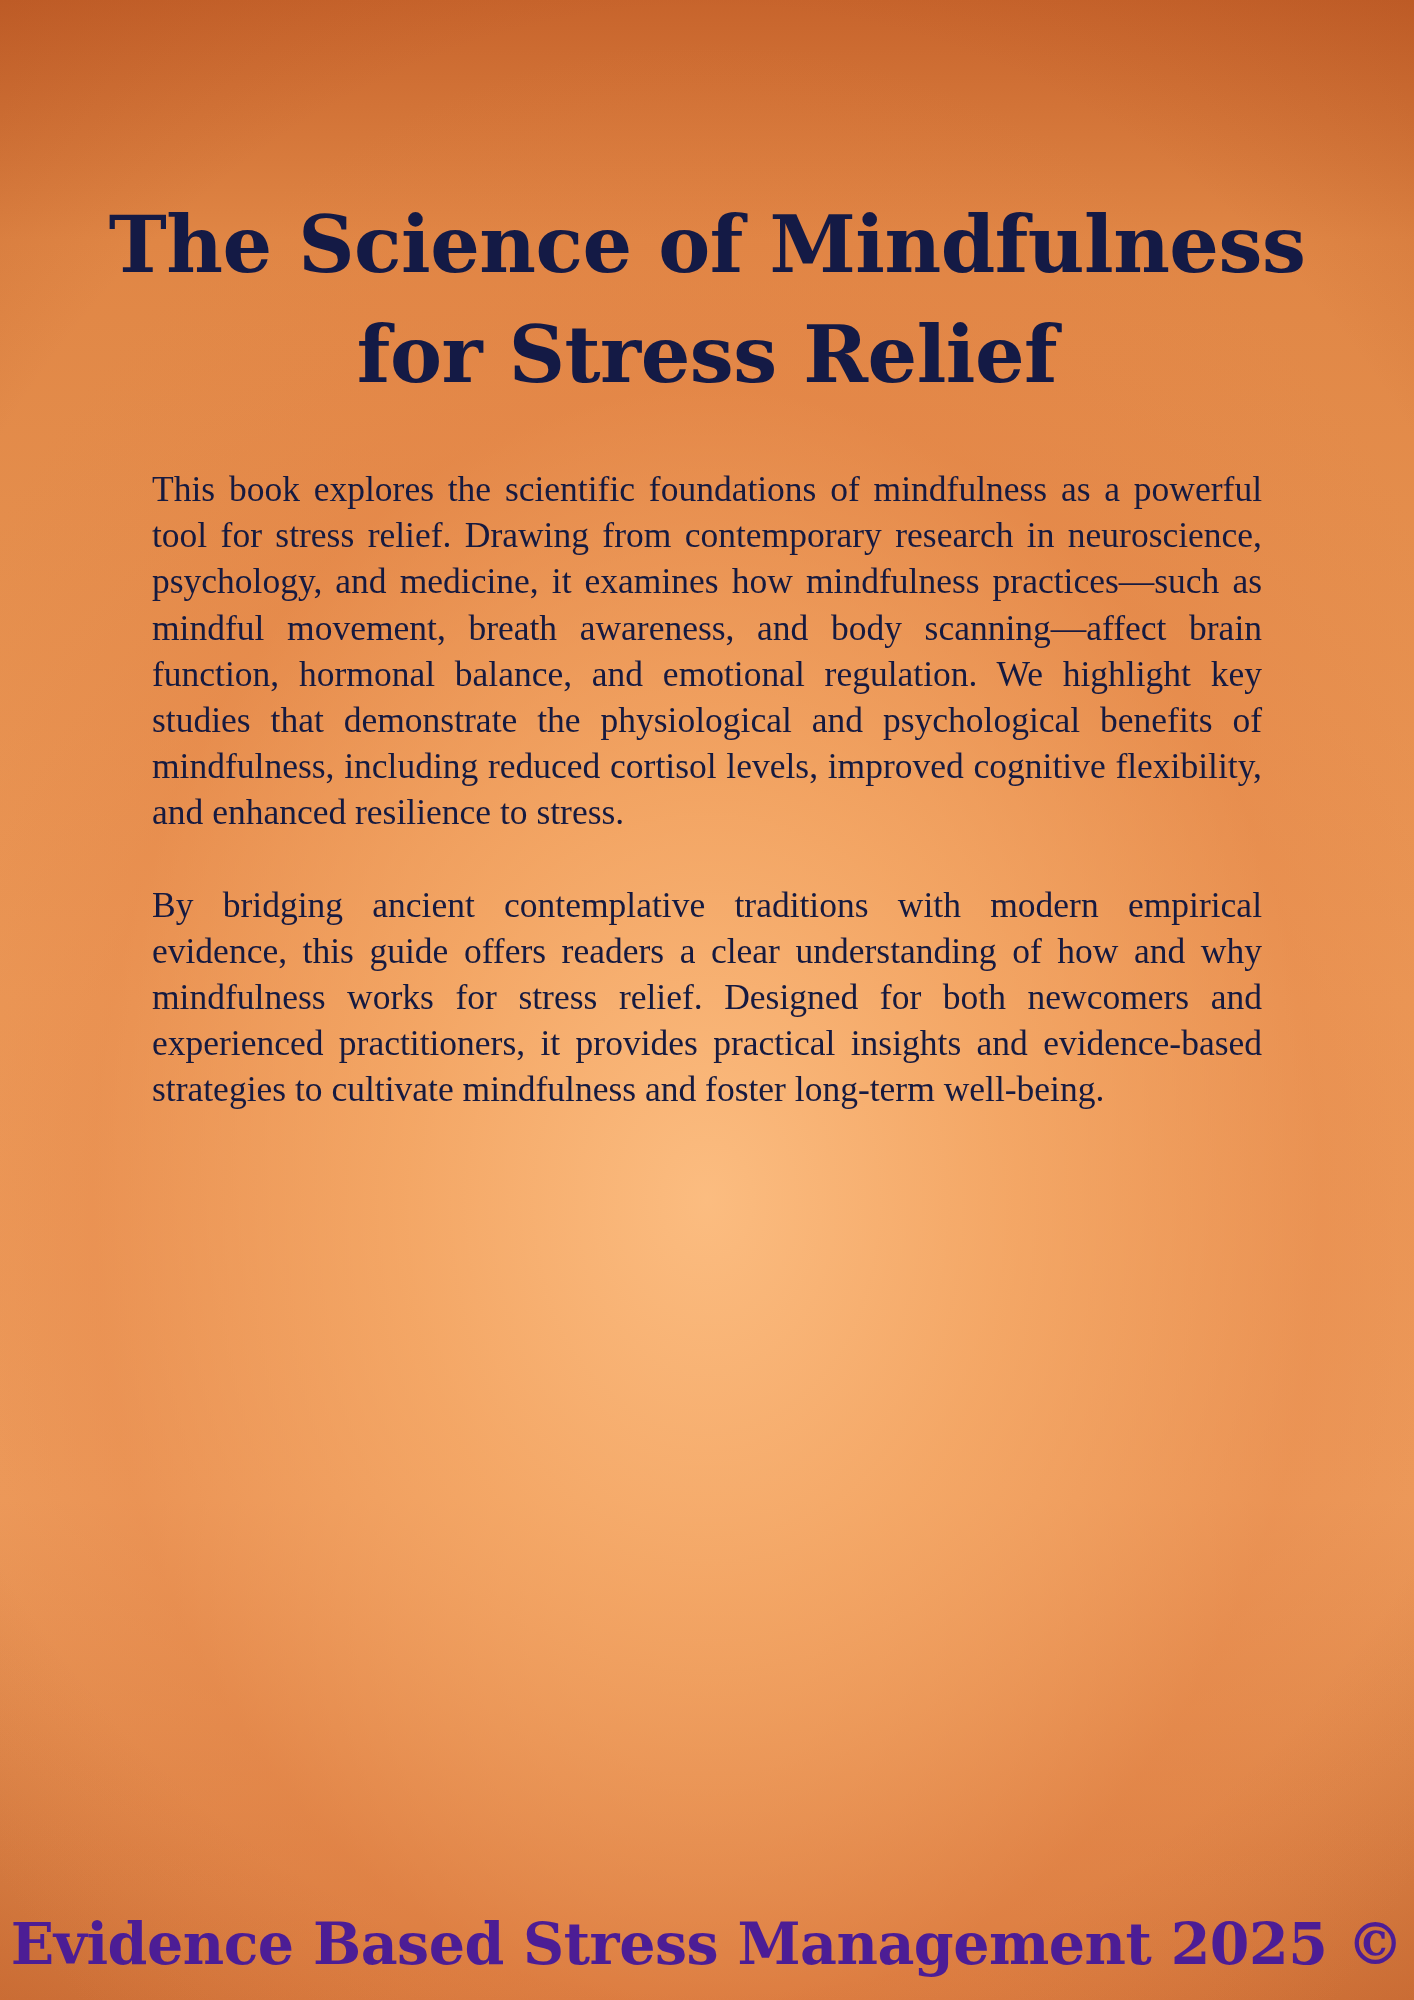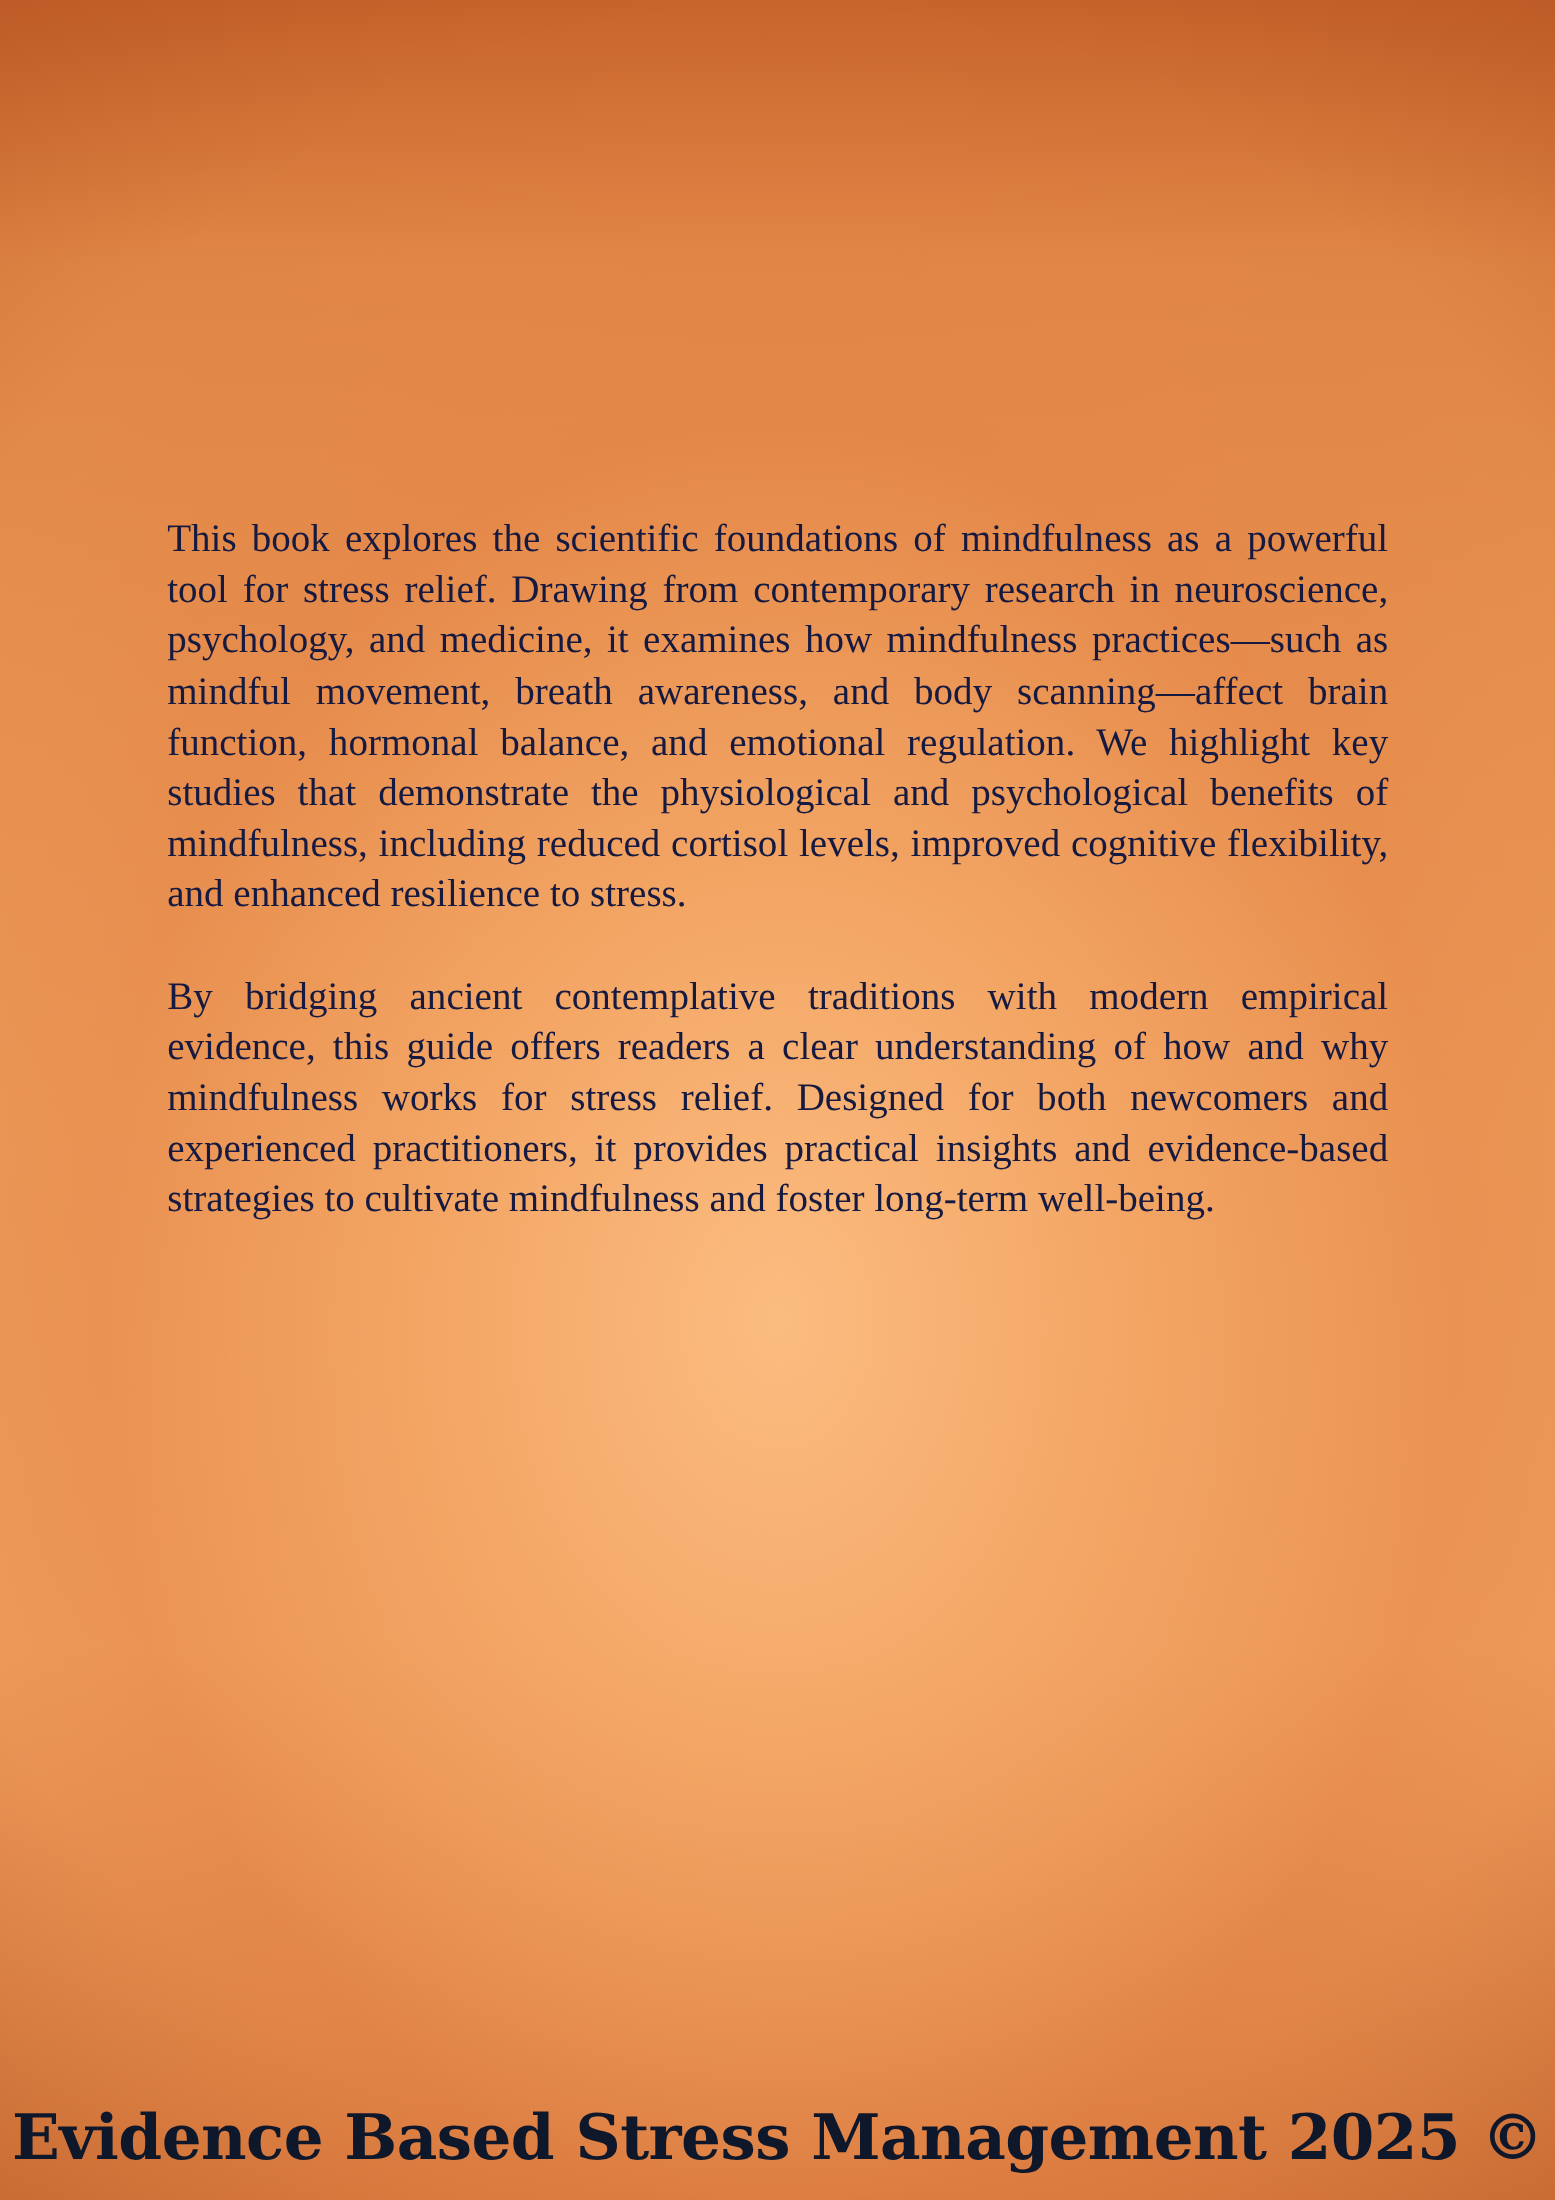--- a/index.html
+++ b/index.html
@@ -49,33 +49,34 @@
     }
     .blurb p {
       margin: 0 0 46px 0;
     }
     .footer {
       position: absolute;
       left: 0;
       right: 0;
       top: 1904px;
       text-align: center;
-      color: #0f172a;
+      color: #4c1d95;
       font-family: "DejaVu Serif", serif;
       font-weight: bold;
       font-size: 57px;
       line-height: 80px;
       white-space: nowrap;
       letter-spacing: -0.5px;
     }
   </style>
 </head>
 <body>
 
 <div class="cover">
+  <h1 class="title">The Science of Mindfulness for Stress Relief</h1>
 
   <div class="blurb">
     <p>This book explores the scientific foundations of mindfulness as a powerful tool for stress relief. Drawing from contemporary research in neuroscience, psychology, and medicine, it examines how mindfulness practices—such as mindful movement, breath awareness, and body scanning—affect brain function, hormonal balance, and emotional regulation. We highlight key studies that demonstrate the physiological and psychological benefits of mindfulness, including reduced cortisol levels, improved cognitive flexibility, and enhanced resilience to stress.</p>
     <p>By bridging ancient contemplative traditions with modern empirical evidence, this guide offers readers a clear understanding of how and why mindfulness works for stress relief. Designed for both newcomers and experienced practitioners, it provides practical insights and evidence-based strategies to cultivate mindfulness and foster long-term well-being.</p>
   </div>
 
   <div class="footer">Evidence Based Stress Management 2025 ©</div>
 </div>
 
 </body></html>

